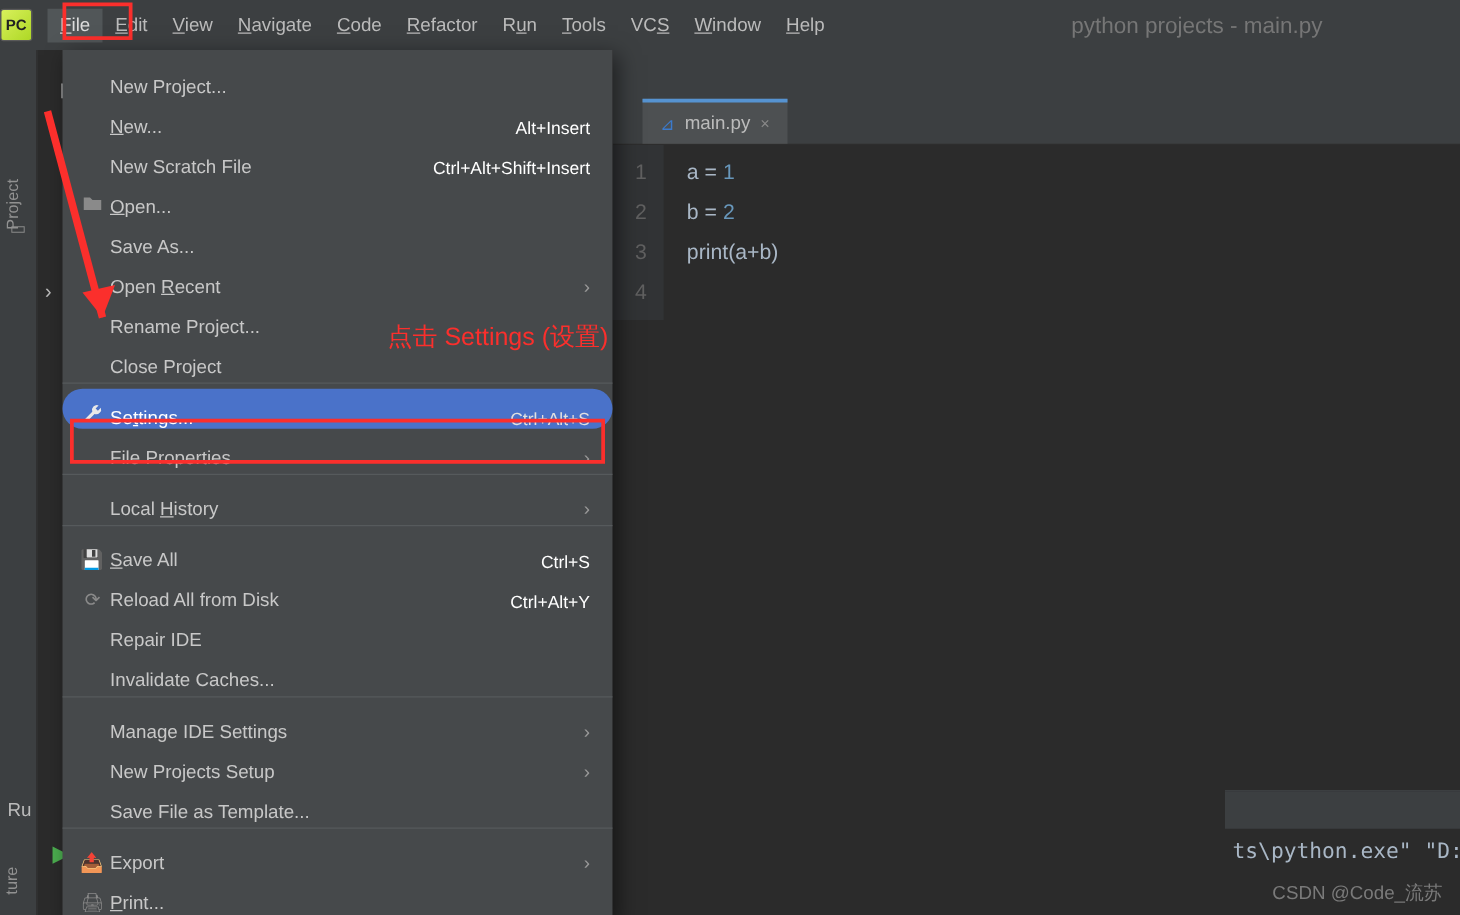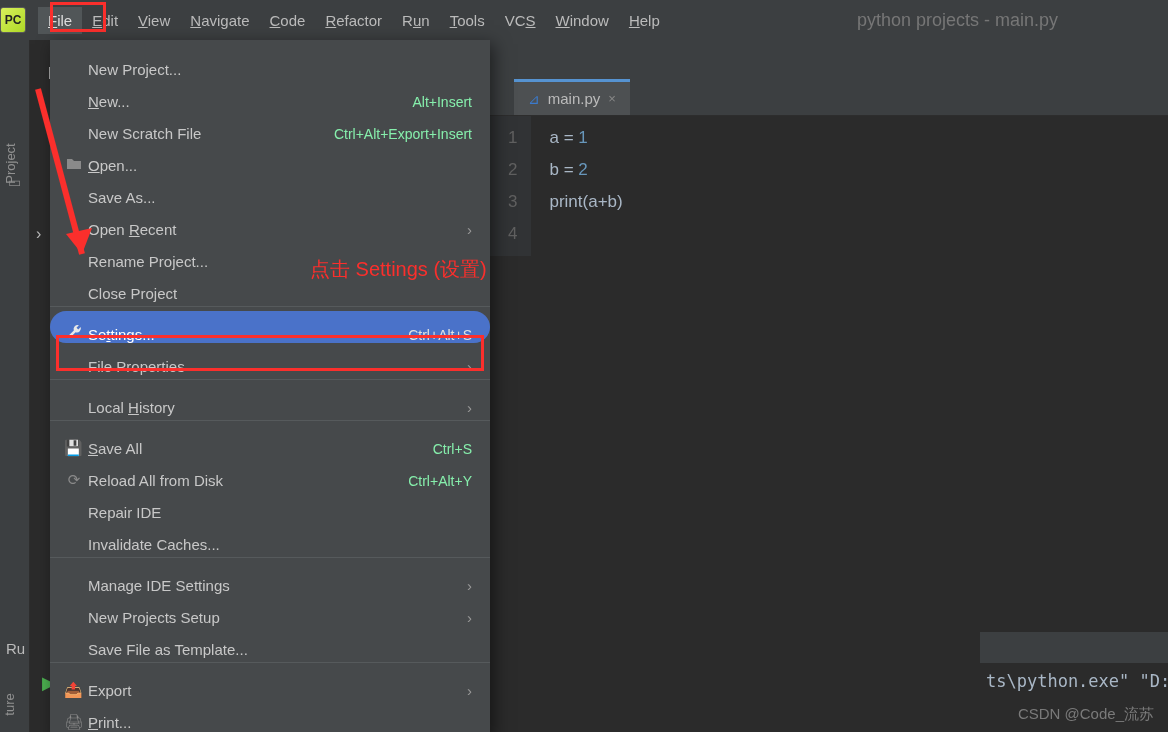--- a/index.html
+++ b/index.html
@@ -26,21 +26,21 @@
 .run-arrow { position: absolute; left: 42px; top: 672px; color: #4caf50; font-size: 18px; z-index: 3; }
 
 
 .popup { position: absolute; left: 50px; top: 40px; width: 440px; background: #46494b; box-shadow: 4px 4px 16px rgba(0,0,0,.5); z-index: 10; padding: 6px 0; }
 .pm-item { display: flex; align-items: flex-end; height: 32px; padding: 0 18px 0 12px; font-size: 15px; color: #c8c8c8; cursor: pointer; position: relative; }
 .pm-item.selected { background: #4a72c9; color: #fff; border-radius: 16px; }
 .pm-item .ico { width: 24px; text-align: center; color: #8a8a8a; margin-right: 2px; }
 .pm-item.selected .ico { color: #e8e8e8; }
 .pm-text { flex: 1; }
 .pm-text .mne { text-decoration: underline; }
-.pm-shortcut { color: #86efac; font-size: 14px; }
+.pm-shortcut { color: #ffffff; font-size: 14px; }
 .pm-item.selected .pm-shortcut { color: #e0e0e0; }
 .pm-sub { color: #999; margin-left: 10px; }
 .pm-sep { height: 1px; background: #565a5c; margin: 4px 0; }
 .settings-red { position: absolute; top: 295px; left: 6px; right: 6px; height: 36px; border: 3px solid #fb2f2c; pointer-events: none; z-index: 11; }
 
 
 .red-arrow { position: absolute; top: 84px; left: 30px; width: 72px; height: 200px; z-index: 20; pointer-events: none; }
 .anno-text { position: absolute; top: 256px; left: 310px; color: #fb2f2c; font-size: 20px; font-weight: 500; z-index: 20; }
 
 
@@ -104,21 +104,21 @@
       <span class="pm-text">New Project...</span>
     </div>
   <div class="pm-item">
       <span class="ico"></span>
       <span class="pm-text"><span class="mne">N</span>ew...</span>
       <span class="pm-shortcut">Alt+Insert</span>
     </div>
   <div class="pm-item">
       <span class="ico"></span>
       <span class="pm-text">New Scratch File</span>
-      <span class="pm-shortcut">Ctrl+Alt+Export+Insert</span>
+      <span class="pm-shortcut">Ctrl+Alt+Shift+Insert</span>
     </div>
   <div class="pm-item">
       <span class="ico"><svg class="folder-ico" viewBox="0 0 16 14">
           <path fill="#8a8a8a" d="M1 2h5l2 2h7v8H1z"></path>
         </svg></span>
       <span class="pm-text"><span class="mne">O</span>pen...</span>
     </div>
   <div class="pm-item">
       <span class="ico"></span>
       <span class="pm-text">Save As...</span>

